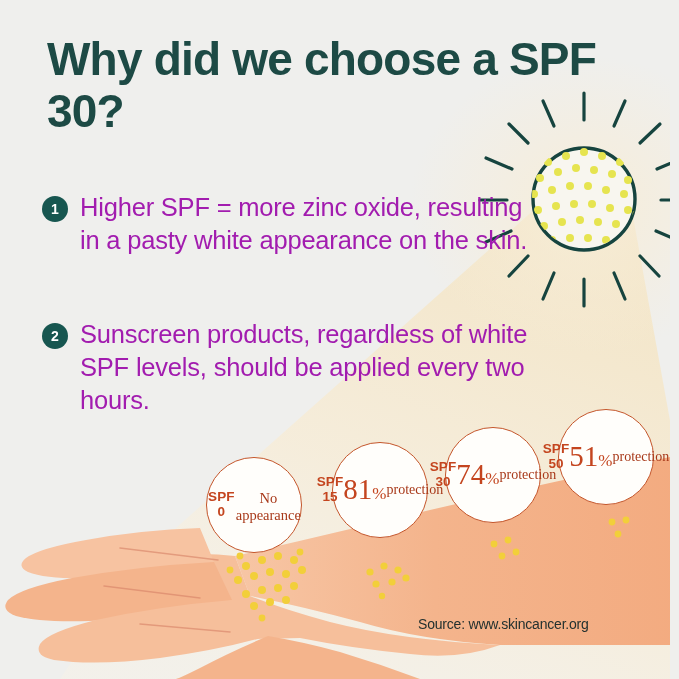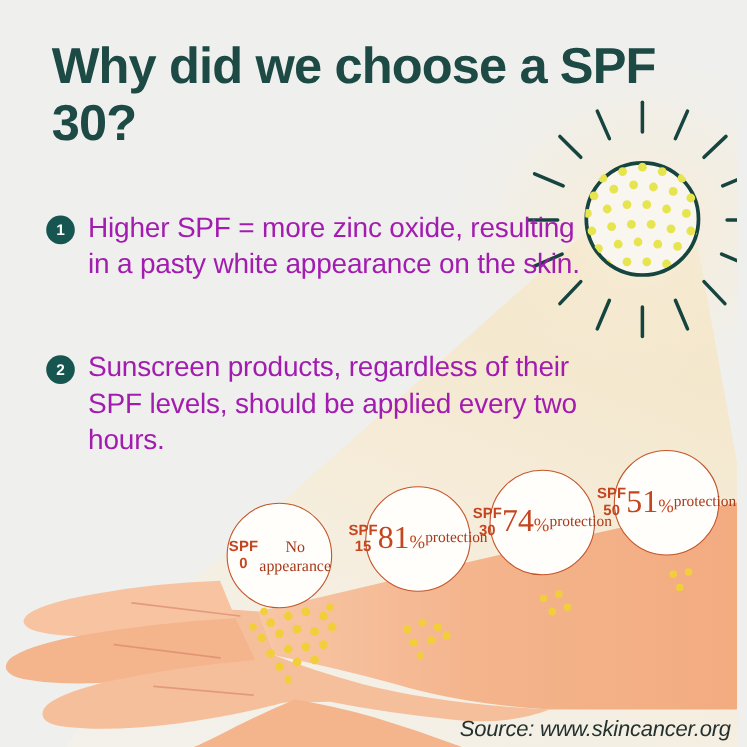--- a/index.html
+++ b/index.html
@@ -111,23 +111,22 @@
     font-size: 14.5px;
     color: #a8391a;
     line-height: 1.15;
     margin-top: 3px;
   }
 
   
   #source {
     position: absolute;
     left: 418px;
-    top: 652px;
-    font-size: 20px;
-    font-style: italic;
+    top: 616px;
+    font-size: 14px;
     color: #23312f;
     letter-spacing: -0.2px;
   }
 </style>
 </head>
 <body>
 
 <div id="infographic">
 
   <svg id="bg-svg" viewBox="0 0 679 679">
@@ -299,21 +298,21 @@
   </svg>
 
   <div id="title">Why did we choose a SPF 30?</div>
 
   <div class="list-item" id="item-0">
     <div class="badge">1</div>
     <div class="item-text">Higher SPF = more zinc oxide, resulting in a pasty white appearance on the skin.</div>
   </div>
   <div class="list-item" id="item-1">
     <div class="badge">2</div>
-    <div class="item-text">Sunscreen products, regardless of their SPF levels, should be applied every two hours.</div>
+    <div class="item-text">Sunscreen products, regardless of white SPF levels, should be applied every two hours.</div>
   </div>
 
   <div class="spf-circle" style="left:206px; top:457px;">
     <div class="spf-label">SPF 0</div>
     <div class="spf-noprot">No appearance</div>
   </div>
 
   <div class="spf-circle" style="left:332px; top:442px;">
     <div class="spf-label">SPF 15</div>
     <div class="spf-pct"><span>81</span><span class="pct-sign">%</span></div>

